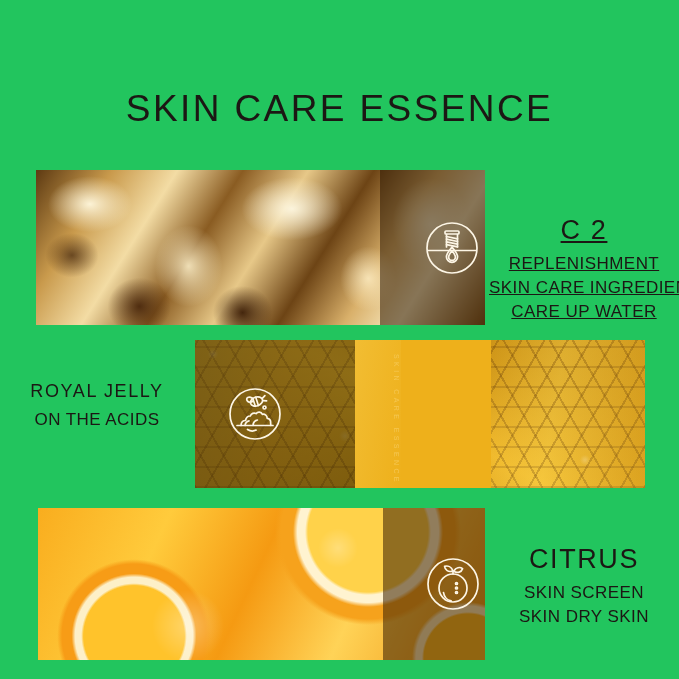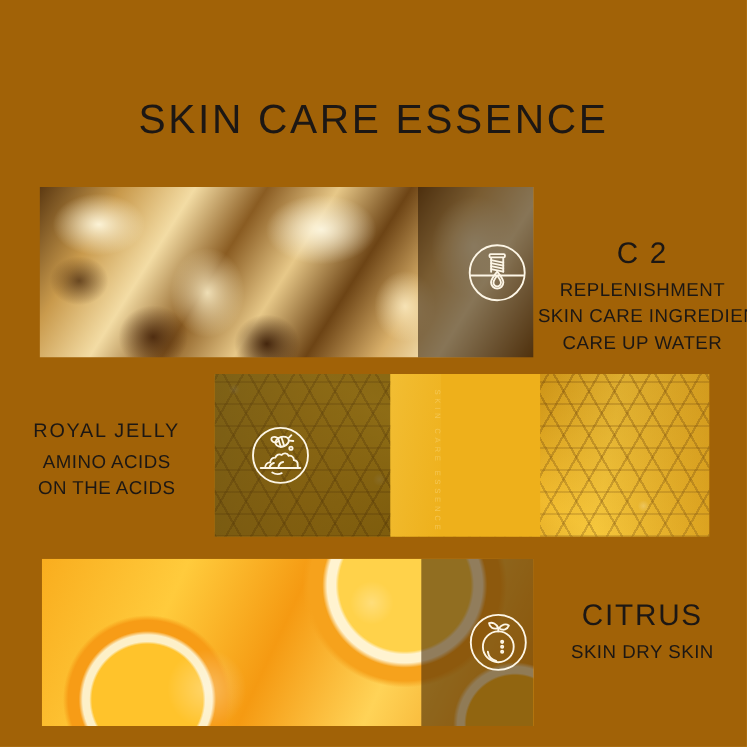--- a/index.html
+++ b/index.html
@@ -10,21 +10,21 @@
     width: 679px;
     height: 679px;
     background: #fdd878;
     font-family: "Liberation Sans", sans-serif;
     overflow: hidden;
     position: relative;
   }
   .page {
     position: absolute;
     inset: 0;
-    background: #a16207;
+    background: #22c55e;
   }
 
   
   .title {
     position: absolute;
     top: 88px;
     left: 0;
     width: 679px;
     text-align: center;
     font-size: 37px;
@@ -167,21 +167,21 @@
     line-height: 1.1;
     margin-bottom: 6px;
     white-space: nowrap;
   }
   .info .line {
     font-size: 17px;
     letter-spacing: .45px;
     line-height: 1.42;
     white-space: nowrap;
   }
-  #info-c2      { left: 489px; top: 216px; width: 190px; }
+  #info-c2      { left: 489px; top: 216px; width: 190px; text-decoration: underline; }
   #info-royal   { left: 2px;   top: 382px; width: 190px; }
   #info-royal .heading { font-size: 18px; }
   #info-citrus  { left: 489px; top: 545px; width: 190px; text-align: center; }
 </style>
 </head>
 <body>
 
 <div class="page">
 
   <div class="title">SKIN CARE ESSENCE</div>
@@ -230,21 +230,20 @@
                  c1 -2.6 3.6 -3.6 5.8 -2.4 c1.8 -2.2 5 -1.9 6.3 .7
                  c2.6 -.5 4.8 1.3 4.8 4 c2.2 .3 3.6 2.1 3.4 4.3 l .2 2.9"></path>
         <path d="M22 43.5 c.4 -2.6 2 -4.2 4 -4.6 M30 43.5 c.2 -3 2 -5 4.4 -5.5"></path>
         <path d="M24.5 47.5 c2.6 1.6 6 1.9 8.6 .6"></path>
       </svg>
     </div>
   </div>
 
   <div class="info" id="info-royal">
     <div class="heading">ROYAL JELLY</div>
-    <div class="line">AMINO ACIDS</div>
     <div class="line">ON THE ACIDS</div>
   </div>
 
   <div class="panel" id="panel-citrus">
     <div class="photo"></div>
     <div class="shade"></div>
     <div class="icon-circle" style="left:383px; top:44px;">
       <svg width="64" height="64" viewBox="0 0 64 64" fill="none" stroke="#fdf6e6" stroke-width="1.7" stroke-linecap="round" stroke-linejoin="round">
         <circle cx="32" cy="32" r="25"></circle>
         <circle cx="32" cy="36" r="14"></circle>
@@ -254,16 +253,17 @@
         <path d="M22.5 40.5 c.6 4.2 3.6 7.4 7.6 8.4"></path>
         <circle cx="35.5" cy="31.5" r="1"></circle>
         <circle cx="35.5" cy="36" r="1"></circle>
         <circle cx="35.5" cy="40.5" r="1"></circle>
       </svg>
     </div>
   </div>
 
   <div class="info" id="info-citrus">
     <div class="heading">CITRUS</div>
+    <div class="line">SKIN SCREEN</div>
     <div class="line">SKIN DRY SKIN</div>
   </div>
 
 </div>
 
 </body></html>

